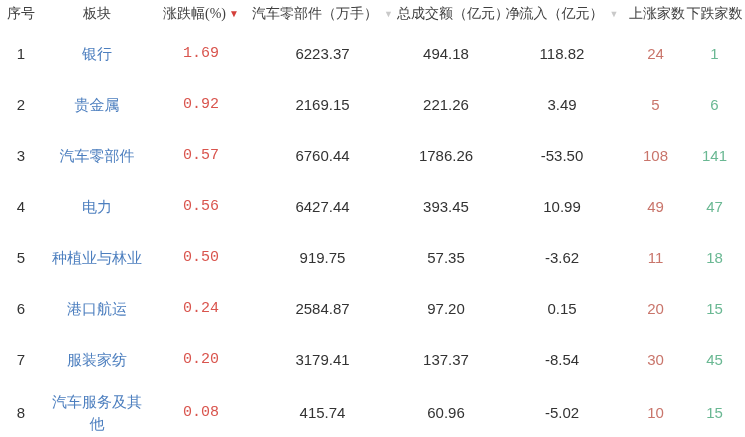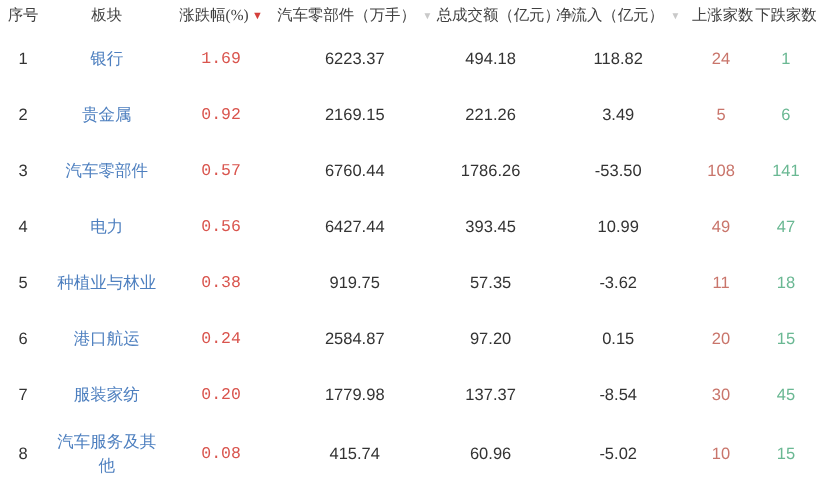--- a/index.html
+++ b/index.html
@@ -160,21 +160,21 @@
     <td class="c-num">6427.44</td>
     <td class="c-num">393.45</td>
     <td class="c-num">10.99</td>
     <td class="c-up">49</td>
     <td class="c-down">47</td>
   </tr>
 
   <tr>
     <td class="c-idx">5</td>
     <td class="c-sector"><a>种植业与林业</a></td>
-    <td class="c-change">0.38</td>
+    <td class="c-change">0.50</td>
     <td class="c-num">919.75</td>
     <td class="c-num">57.35</td>
     <td class="c-num">-3.62</td>
     <td class="c-up">11</td>
     <td class="c-down">18</td>
   </tr>
 
   <tr>
     <td class="c-idx">6</td>
     <td class="c-sector"><a>港口航运</a></td>
@@ -183,21 +183,21 @@
     <td class="c-num">97.20</td>
     <td class="c-num">0.15</td>
     <td class="c-up">20</td>
     <td class="c-down">15</td>
   </tr>
 
   <tr>
     <td class="c-idx">7</td>
     <td class="c-sector"><a>服装家纺</a></td>
     <td class="c-change">0.20</td>
-    <td class="c-num">1779.98</td>
+    <td class="c-num">3179.41</td>
     <td class="c-num">137.37</td>
     <td class="c-num">-8.54</td>
     <td class="c-up">30</td>
     <td class="c-down">45</td>
   </tr>
 
   <tr>
     <td class="c-idx">8</td>
     <td class="c-sector"><a>汽车服务及其他</a></td>
     <td class="c-change">0.08</td>

